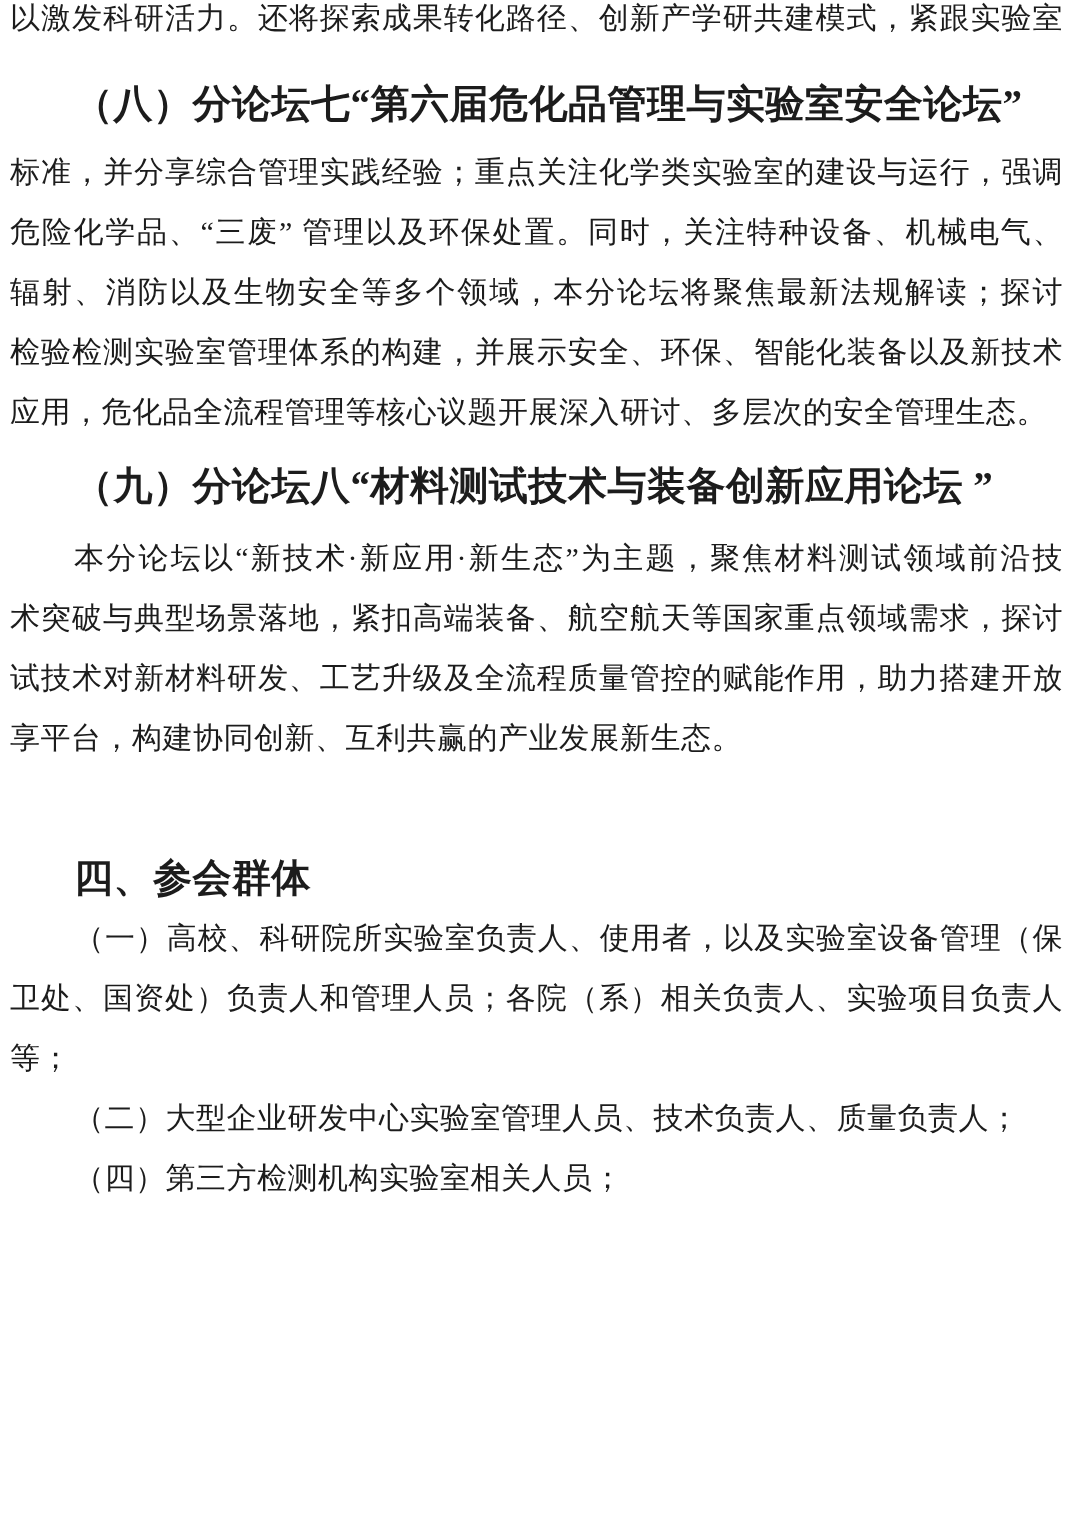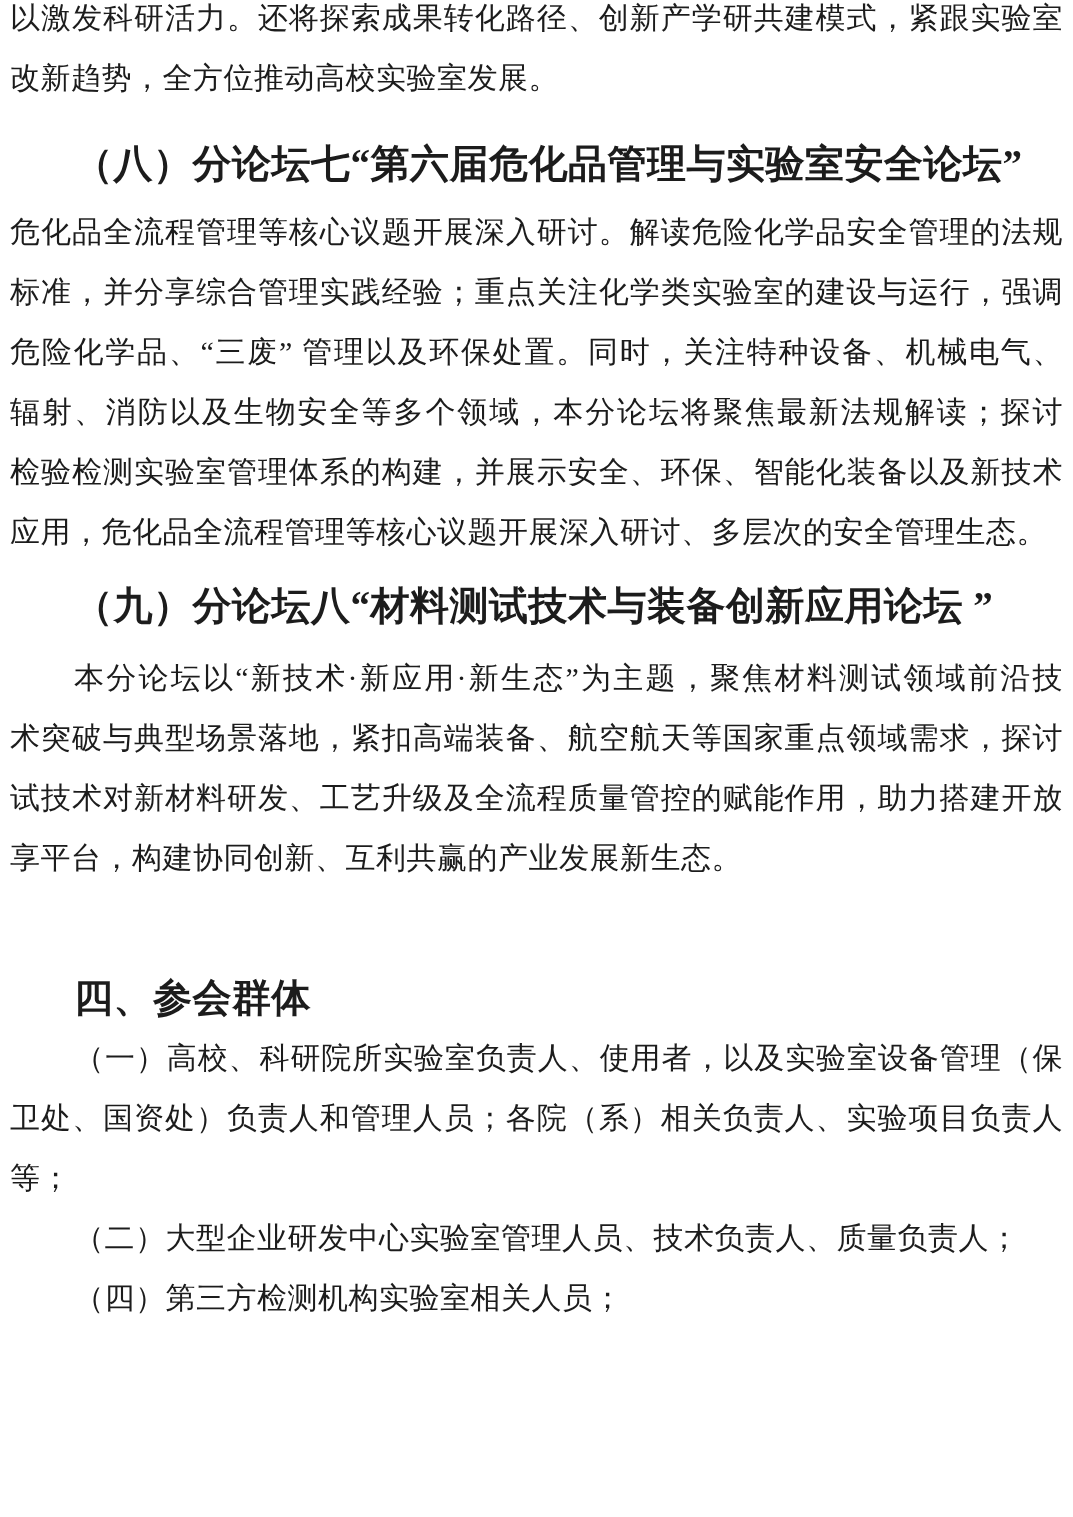--- a/index.html
+++ b/index.html
@@ -48,26 +48,24 @@
   .h-forum8 { margin-top: 14px; margin-bottom: 12px; }
   .h-attendees { margin-top: 80px; }
 </style>
 </head>
 <body>
 
 <div class="page">
 
   <div class="para intro">
     <div class="ln just">以激发科研活力。还将探索成果转化路径、创新产学研共建模式，紧跟实验室教</div>
-    <div class="ln">改新趋势，全方位推动高校实验室发展。</div>
   </div>
 
   <div class="ln heading h-forum7 ind">（八）分论坛七“第六届危化品管理与实验室安全论坛”</div>
   <div class="para">
-    <div class="ln just">危化品全流程管理等核心议题开展深入研讨。解读危险化学品安全管理的法规</div>
     <div class="ln just">标准，并分享综合管理实践经验；重点关注化学类实验室的建设与运行，强调</div>
     <div class="ln just">危险化学品、“三废” 管理以及环保处置。同时，关注特种设备、机械电气、</div>
     <div class="ln just">辐射、消防以及生物安全等多个领域，本分论坛将聚焦最新法规解读；探讨</div>
     <div class="ln just">检验检测实验室管理体系的构建，并展示安全、环保、智能化装备以及新技术的</div>
     <div class="ln">应用，危化品全流程管理等核心议题开展深入研讨、多层次的安全管理生态。</div>
   </div>
 
   <div class="ln heading h-forum8 ind">（九）分论坛八“材料测试技术与装备创新应用论坛 ”</div>
   <div class="para">
     <div class="ln just ind">本分论坛以“新技术·新应用·新生态”为主题，聚焦材料测试领域前沿技</div>

